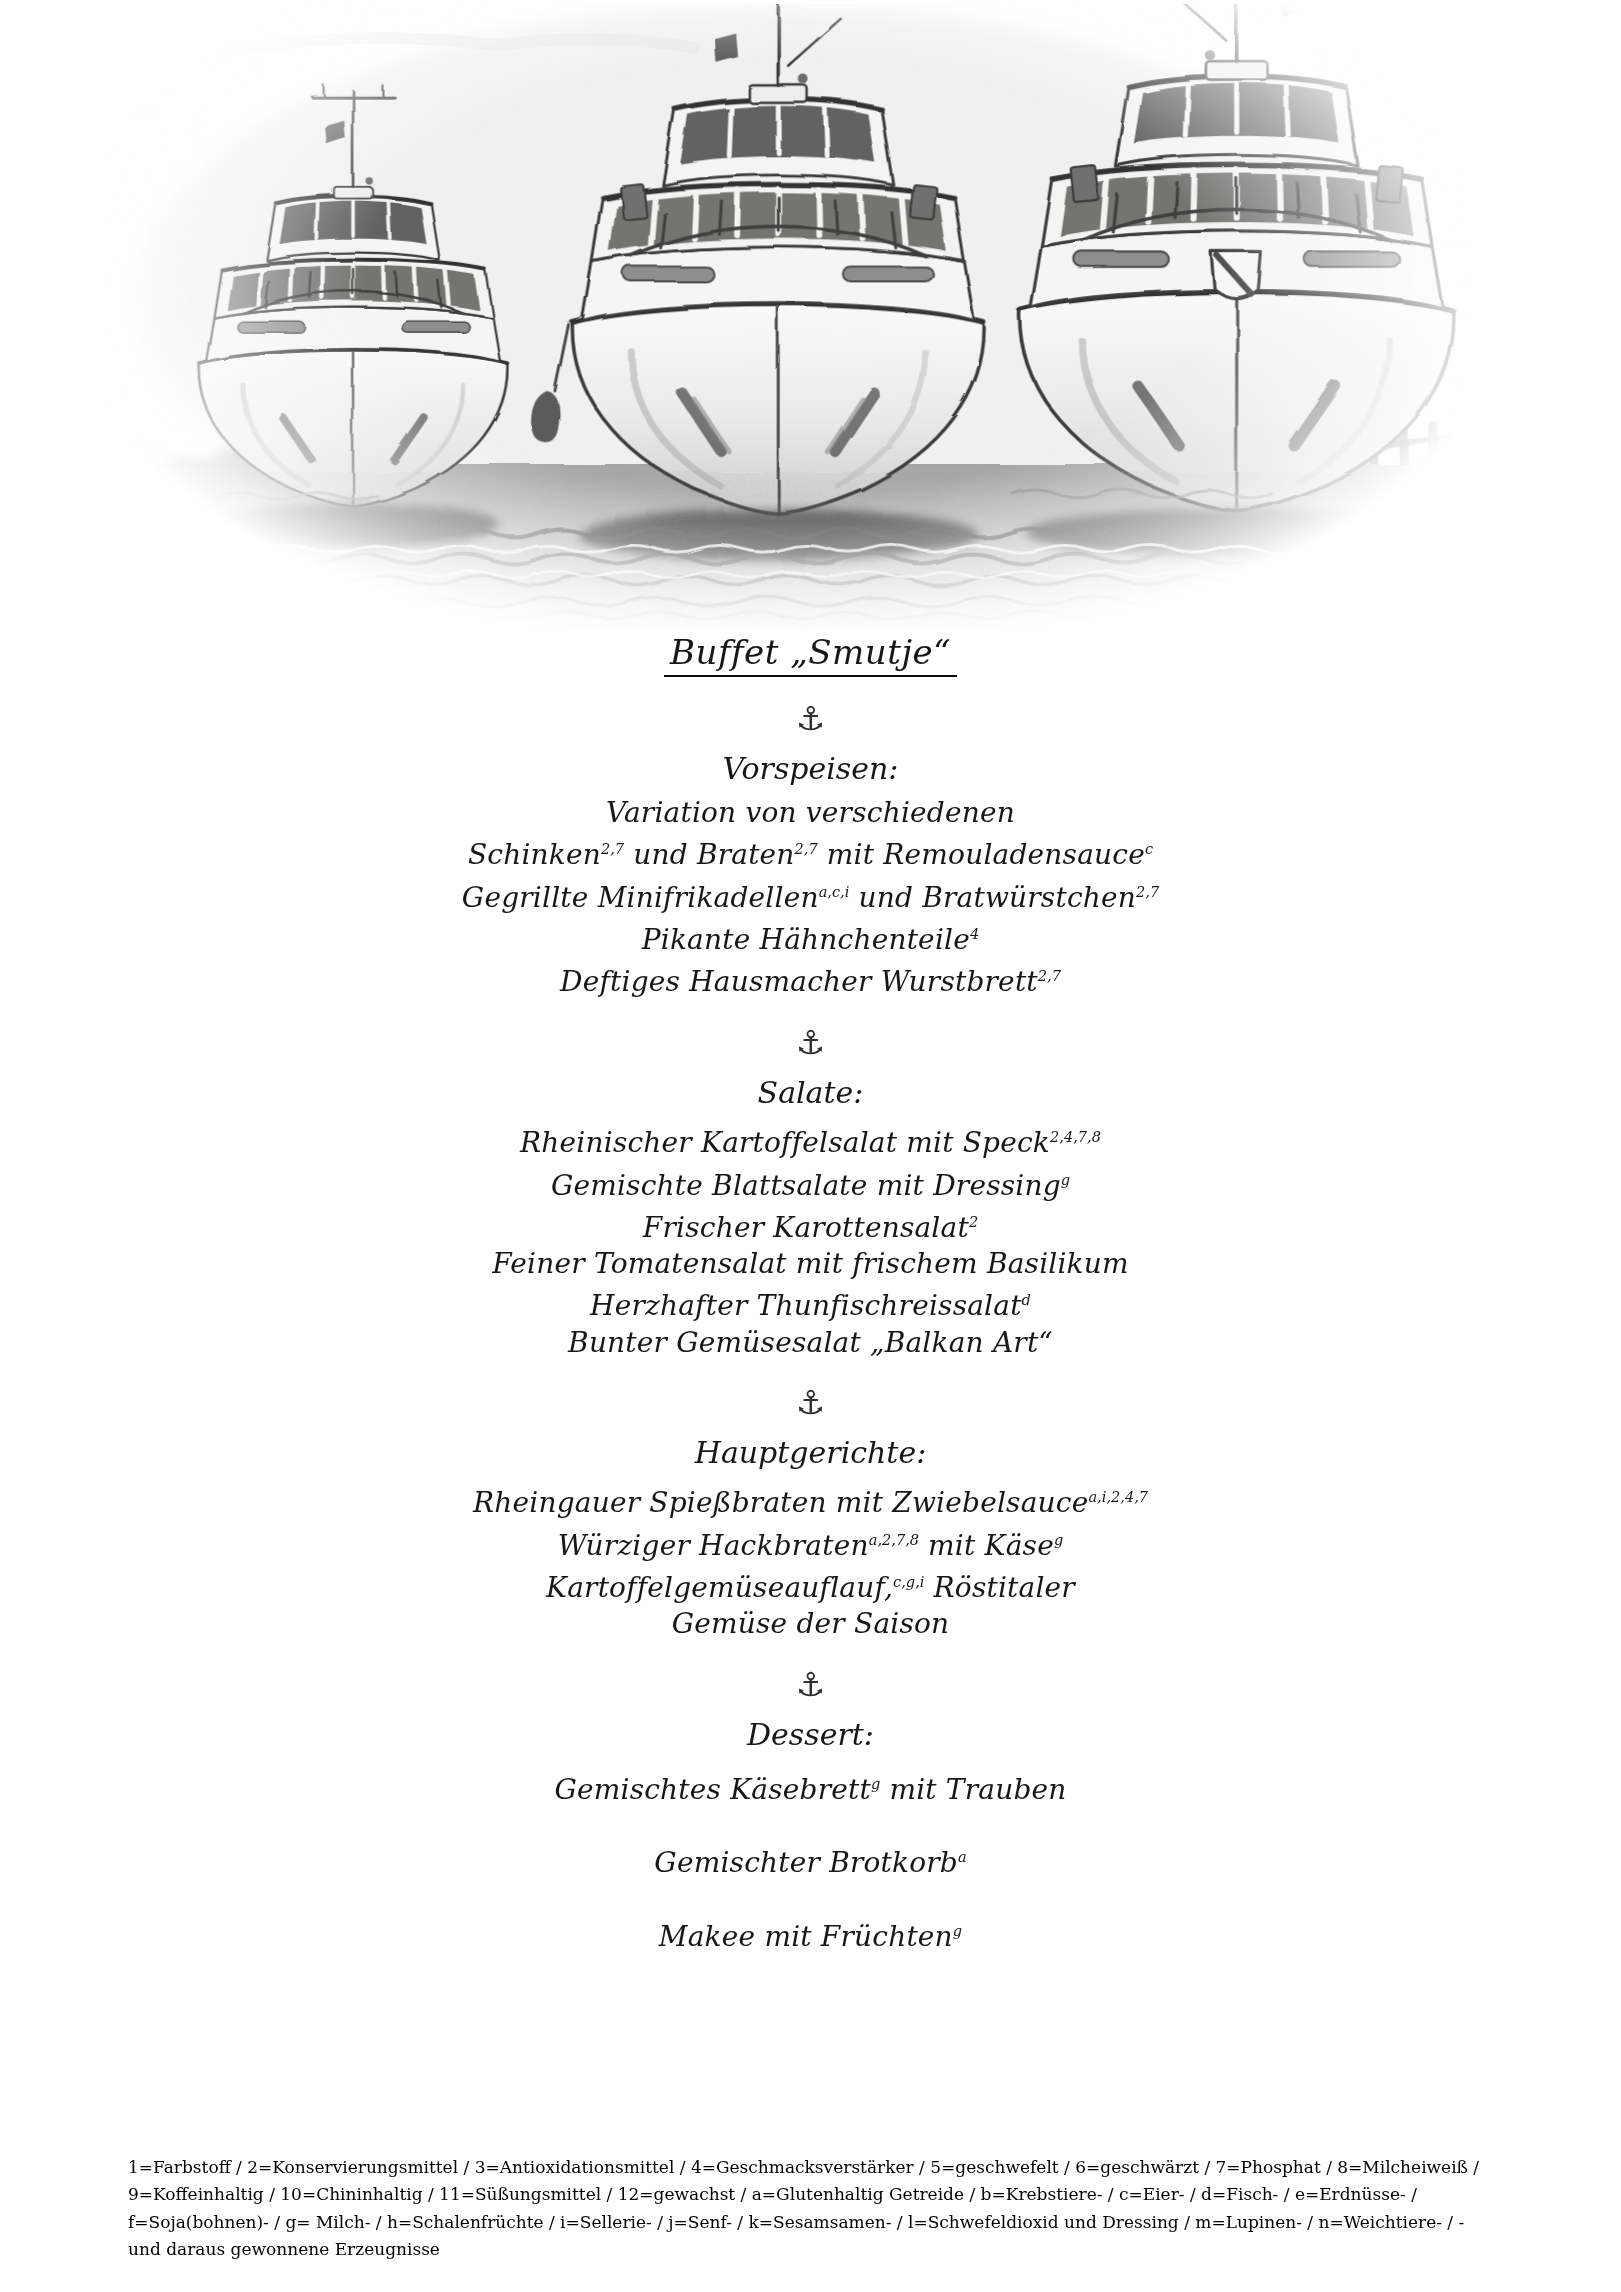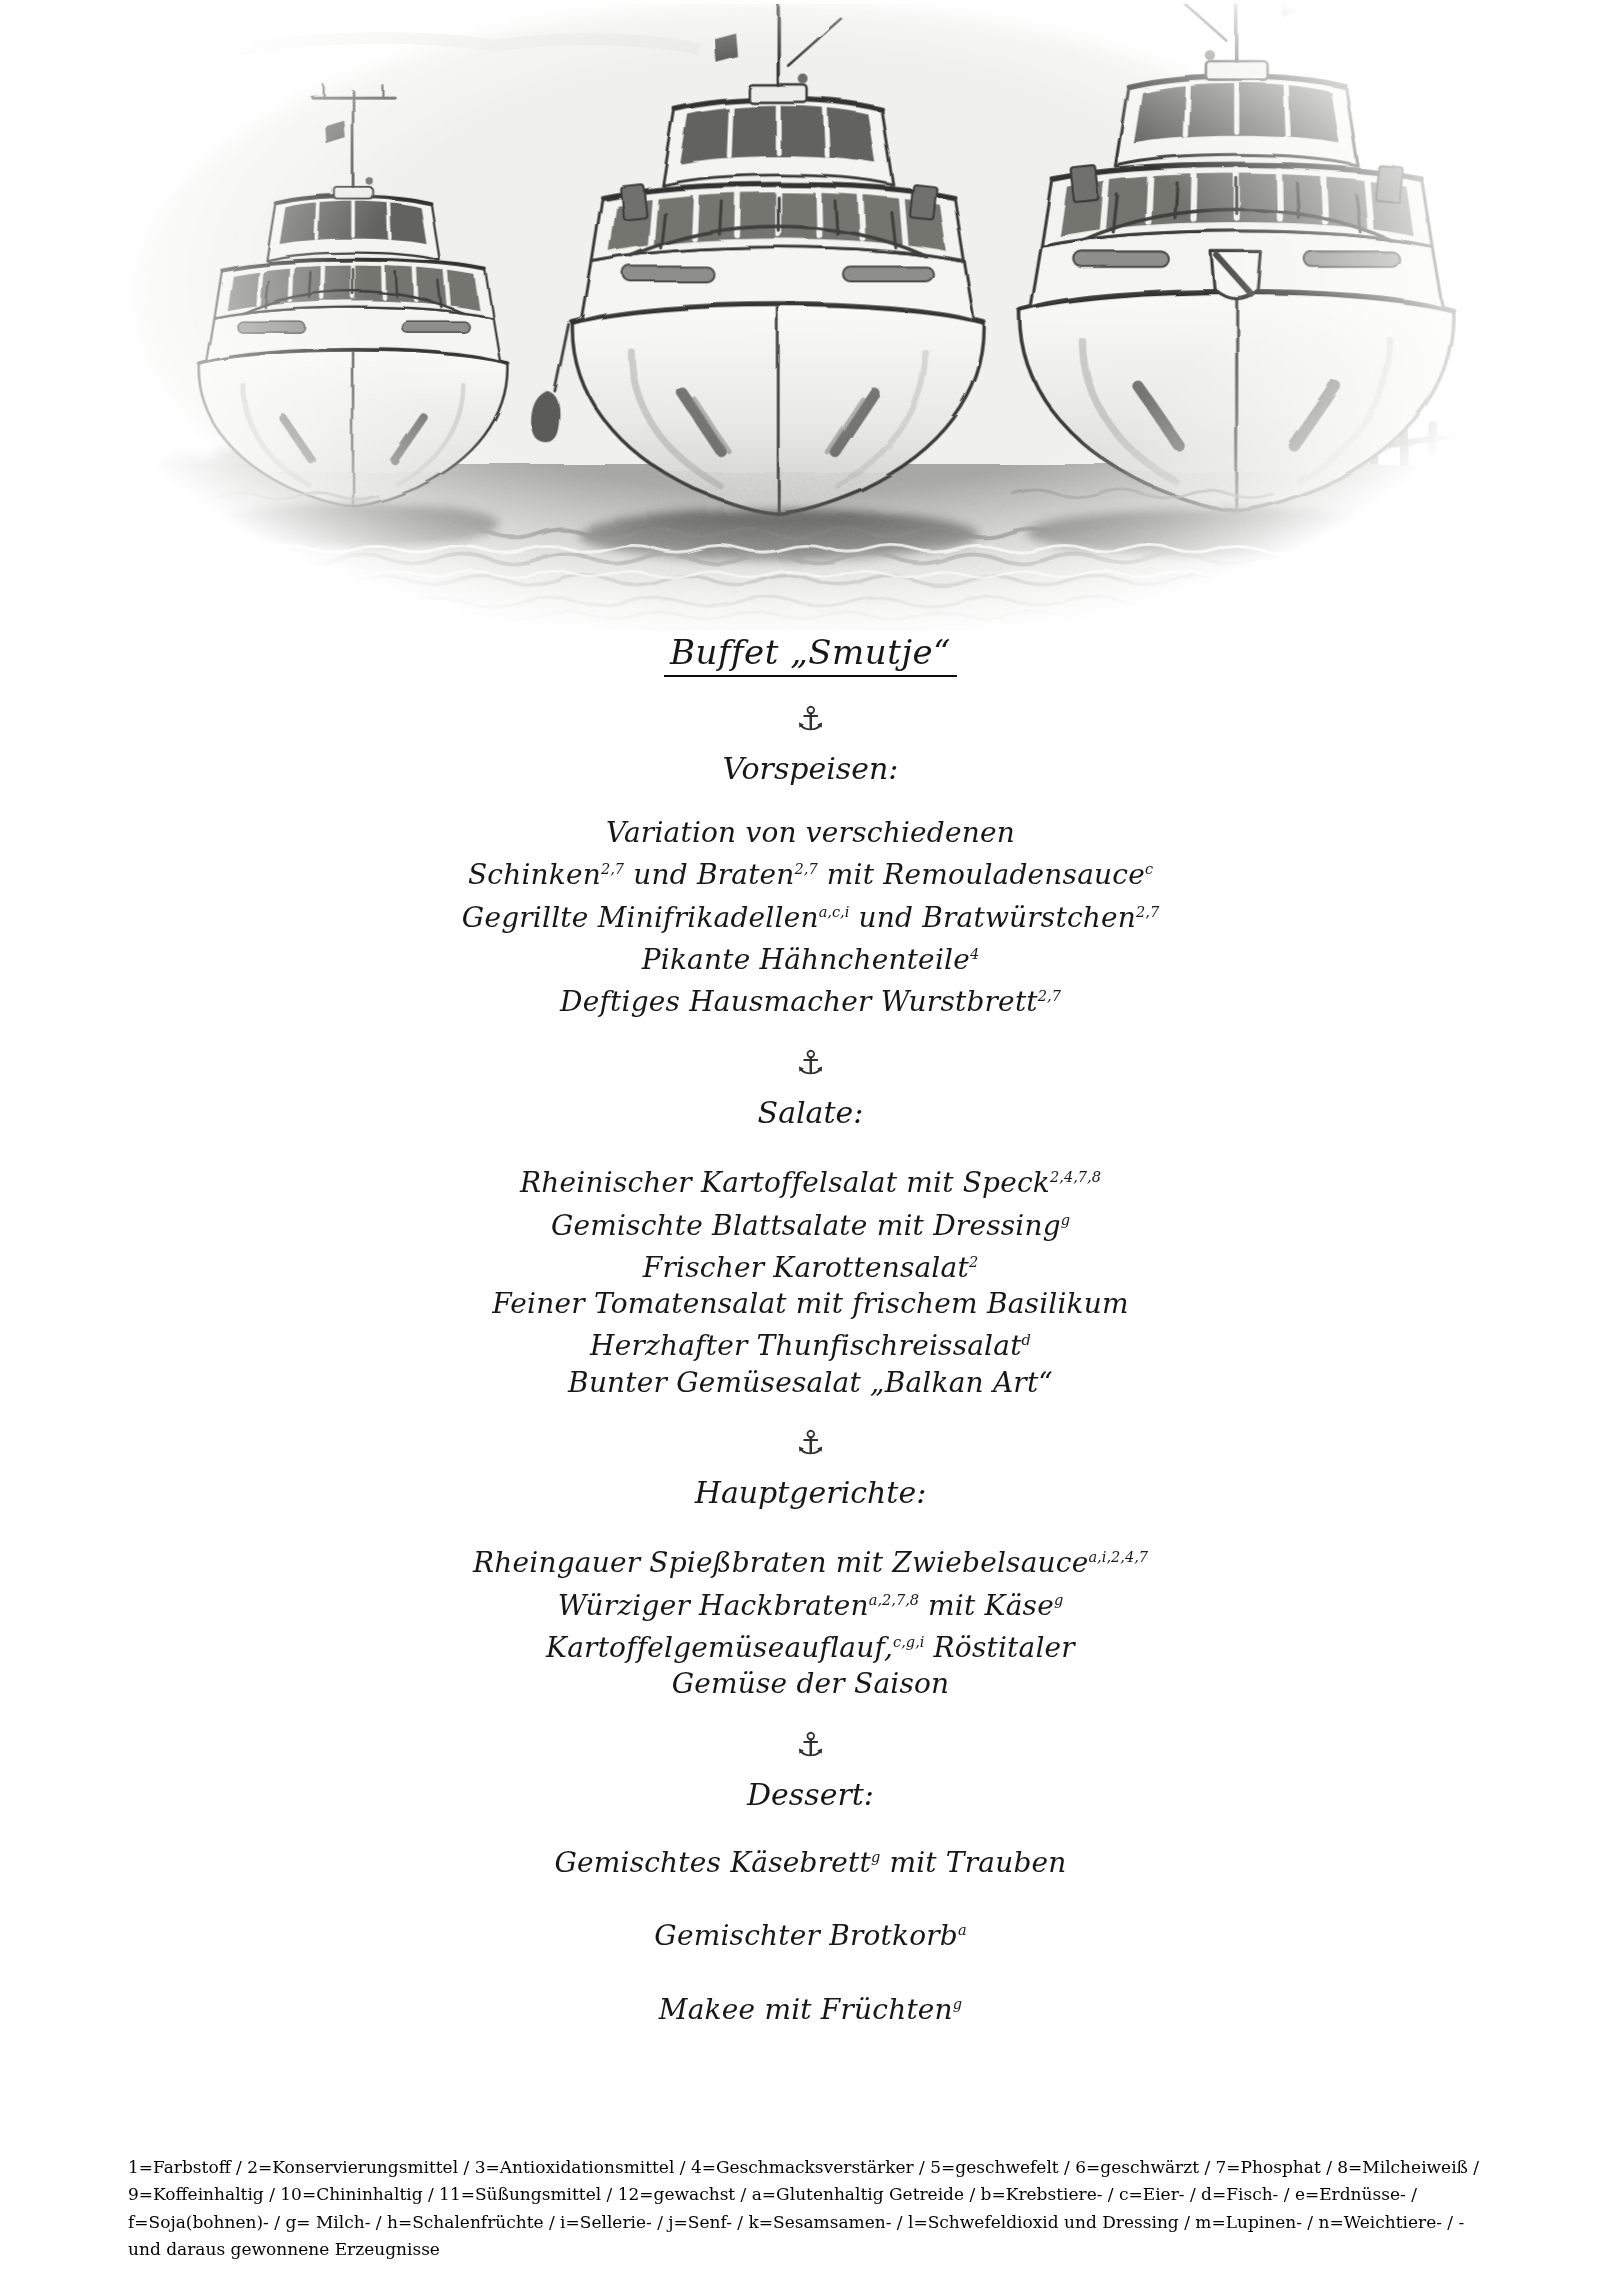--- a/index.html
+++ b/index.html
@@ -37,24 +37,24 @@
     padding: 0 5.9px 2.9px 5.9px;
     letter-spacing: 0.5px;
   }
   .anchor {
     font-style: normal;
     font-family: "DejaVu Sans", sans-serif;
     font-size: 33px; line-height: 41px;
     margin-top: 21.6px; color: #30302e;
   }
   .section-heading { font-size: 30px; line-height: 39px; margin-top: 10px; }
-  .items { margin-top: 27px; }
+  .items { margin-top: 7px; }
   .menu-item { font-size: 28px; line-height: 36px; letter-spacing: 0.2px; }
   .menu-item sup { font-size: 0.52em; letter-spacing: 0; }
-  .section.spaced .items { margin-top: 25px; }
+  .section.spaced .items { margin-top: 12px; }
   .section.spaced .menu-item + .menu-item { margin-top: 31px; }
 
   
   .footnotes {
     position: absolute; left: 128px; top: 2154px; width: 1411px;
     text-align: left; font-style: normal;
     font-size: 17px; line-height: 27.4px; color: #000000;
   }
 </style>
 </head>

